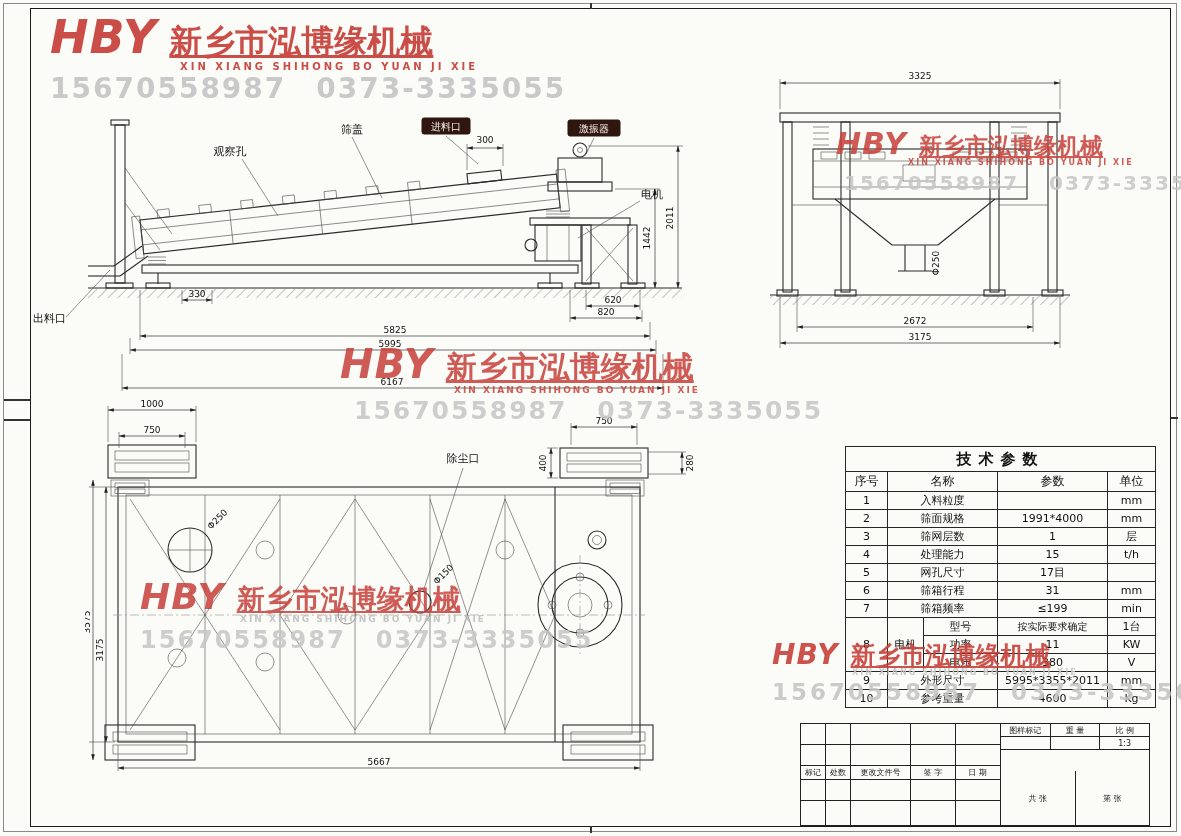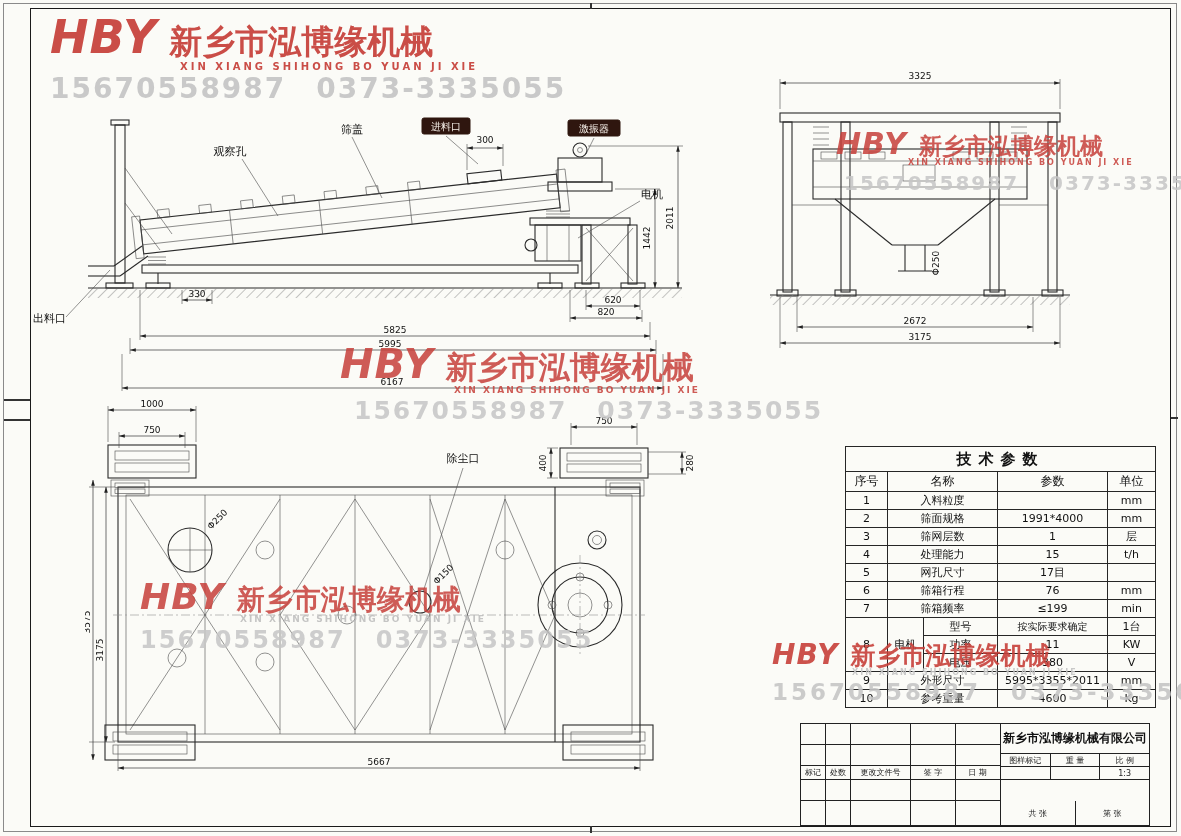--- a/index.html
+++ b/index.html
@@ -18,21 +18,21 @@
   .cl { stroke:#909090; stroke-width:0.6; fill:none; stroke-dasharray:9 3 2 3; }
   svg text { font-family:"DejaVu Sans","Liberation Sans",sans-serif; }
   .dtx { font-size:9px; fill:#111; }
   .ltx { font-size:11px; fill:#111; }
   .wtx { font-size:10px; fill:#f7f1ea; }
   .dk  { fill:#2f160f; stroke:#2f160f; }
 
   
   .wm { position:absolute; z-index:5; white-space:nowrap; line-height:1.04; pointer-events:none; }
   .wm-logo { font-weight:800; font-style:italic; color:#c7403a; letter-spacing:1px; margin-right:12px; }
-  .wm-cn { font-weight:800; color:#c7403a; }
+  .wm-cn { font-weight:800; color:#c7403a;text-decoration:underline; }
   .wm-en { font-weight:700; color:#c7403a; letter-spacing:2px; }
   .wm-ph { font-weight:700; color:#c6c6c6; letter-spacing:2px; }
   .wm-ph span { margin-right:30px;margin-top:44px; }
   .w1 { left:50px; top:14px; opacity:.93; }
   .w1 .wm-logo{font-size:46px} .w1 .wm-cn{font-size:33px} .w1 .wm-en{font-size:10px;margin-left:130px;letter-spacing:3px} .w1 .wm-ph{font-size:28px;margin-top:2px}
   .w2 { left:836px; top:128px; opacity:.85; }
   .w2 .wm-logo{font-size:30px} .w2 .wm-cn{font-size:23px} .w2 .wm-en{font-size:8px;margin-left:72px} .w2 .wm-ph{font-size:20px;margin-top:5px;margin-left:8px}
   .w3 { left:340px; top:344px; opacity:.85; }
   .w3 .wm-logo{font-size:40px} .w3 .wm-cn{font-size:31px} .w3 .wm-en{font-size:9px;margin-left:114px} .w3 .wm-ph{font-size:25px;margin-top:3px;margin-left:14px}
   .w4 { left:140px; top:578px; opacity:.85; }
@@ -513,21 +513,21 @@
         </tr>
     <tr>
           <td>5</td>
           <td colspan="2">网孔尺寸</td>
           <td>17目</td>
           <td></td>
         </tr>
     <tr>
           <td>6</td>
           <td colspan="2">筛箱行程</td>
-          <td>76</td>
+          <td>31</td>
           <td>mm</td>
         </tr>
     <tr>
           <td>7</td>
           <td colspan="2">筛箱频率</td>
           <td>≤199</td>
           <td>min</td>
         </tr>
     <tr>
       <td rowspan="3">8</td>
@@ -593,21 +593,20 @@
       </div>
       <div class="tbr">
         <div class="tbc" style="width:25px"></div>
           <div class="tbc" style="width:25px"></div>
           <div class="tbc" style="width:60px"></div>
           <div class="tbc" style="width:45px"></div>
           <div class="tbc" style="width:43px"></div>
       </div>
     </div>
     <div class="tb-right">
-      <div class="tb-company">新乡市泓博缘机械有限公司</div>
       <div class="tbs-row">
         <div class="tbs">图样标记</div>
         <div class="tbs">重 量</div>
         <div class="tbs">比 例</div>
       </div>
       <div class="tbs-row">
         <div class="tbs"></div>
         <div class="tbs"></div>
         <div class="tbs">1:3</div>
       </div>

